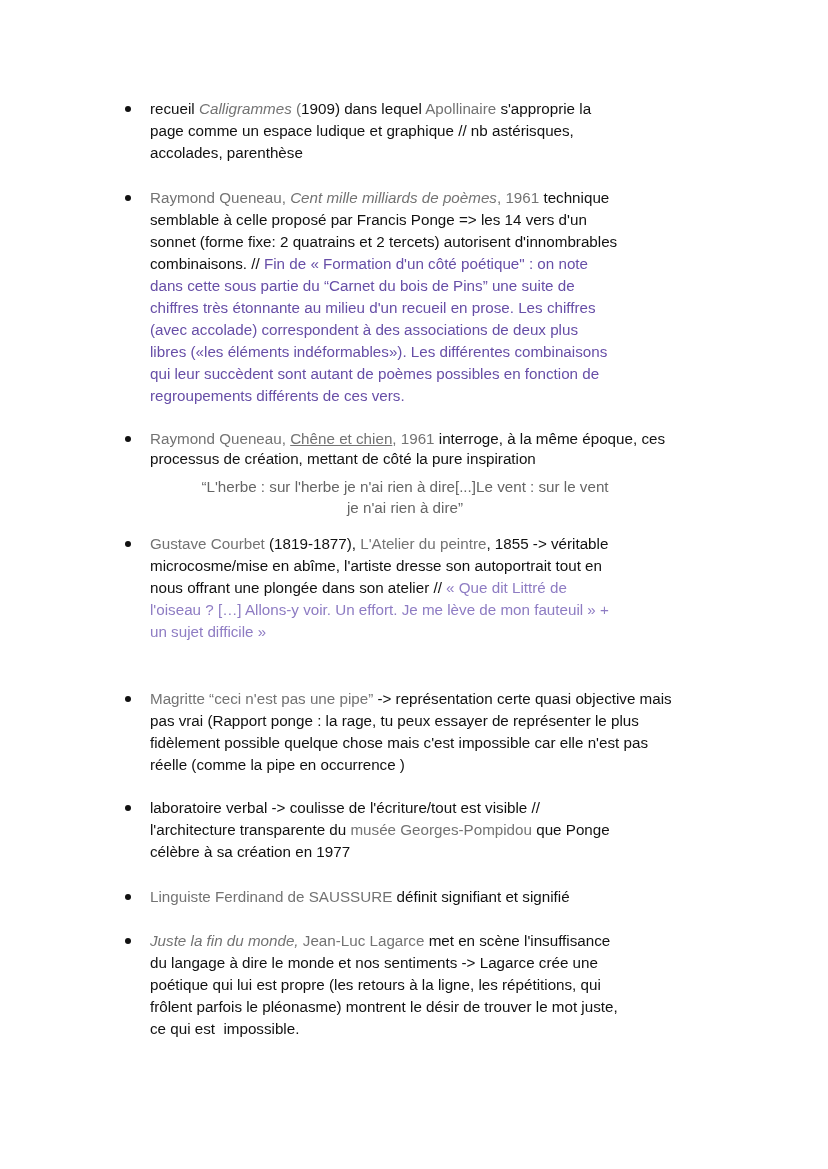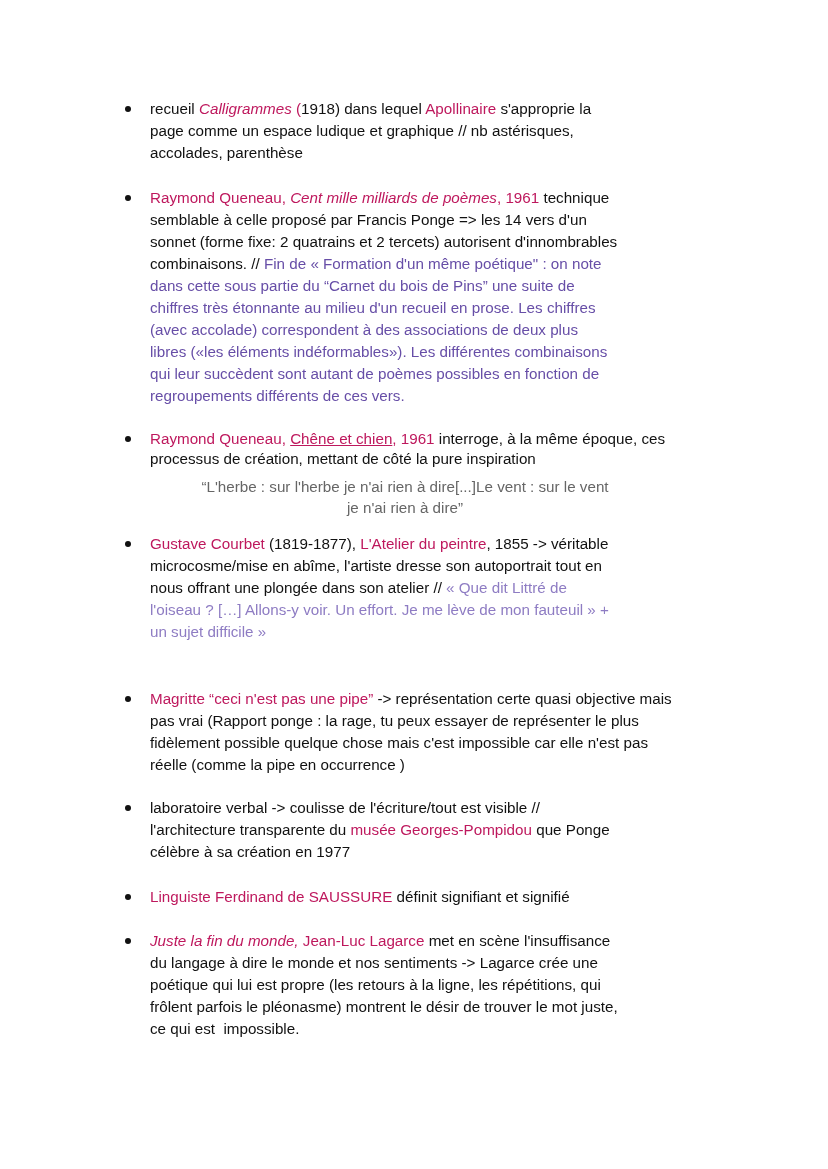--- a/index.html
+++ b/index.html
@@ -31,52 +31,52 @@
     }
     .bullet {
       position: absolute;
       left: -25px;
       top: 8px;
       width: 6px;
       height: 6px;
       border-radius: 50%;
       background: #111111;
     }
-    .red { color: #be185d; }
+    .red { color: #737373; }
     .purple { color: #674ea7; }
     .lpurple { color: #8e7cc3; }
     .it { font-style: italic; }
     .ul { text-decoration: underline; }
     .line { display: block; white-space: nowrap; }
     .quote {
       display: block;
       text-align: center;
       color: #666666;
       width: 510px;
       line-height: 21px;
     }
   </style>
 </head>
 <body>
 
 <div class="page">
 
   <div class="item" style="top:98px;">
     <span class="bullet"></span>
-    <span class="line"><span>recueil </span><span class="red it">Calligrammes</span><span class="red"> (</span><span>1918) dans lequel </span><span class="red">Apollinaire</span><span> s'approprie la</span></span>
+    <span class="line"><span>recueil </span><span class="red it">Calligrammes</span><span class="red"> (</span><span>1909) dans lequel </span><span class="red">Apollinaire</span><span> s'approprie la</span></span>
     <span class="line">page comme un espace ludique et graphique // nb astérisques,</span>
     <span class="line">accolades, parenthèse</span>
   </div>
 
   <div class="item" style="top:187px;">
     <span class="bullet"></span>
     <span class="line"><span class="red">Raymond Queneau, </span><span class="red it">Cent mille milliards de poèmes</span><span class="red">, 1961</span><span> technique</span></span>
     <span class="line">semblable à celle proposé par Francis Ponge =&gt; les 14 vers d'un</span>
     <span class="line">sonnet (forme fixe: 2 quatrains et 2 tercets) autorisent d'innombrables</span>
-    <span class="line"><span>combinaisons. // </span><span class="purple">Fin de « Formation d'un même poétique" : on note</span></span>
+    <span class="line"><span>combinaisons. // </span><span class="purple">Fin de « Formation d'un côté poétique" : on note</span></span>
     <span class="line purple">dans cette sous partie du “Carnet du bois de Pins” une suite de</span>
     <span class="line purple">chiffres très étonnante au milieu d'un recueil en prose. Les chiffres</span>
     <span class="line purple">(avec accolade) correspondent à des associations de deux plus</span>
     <span class="line purple">libres («les éléments indéformables»). Les différentes combinaisons</span>
     <span class="line purple">qui leur succèdent sont autant de poèmes possibles en fonction de</span>
     <span class="line purple">regroupements différents de ces vers.</span>
   </div>
 
   <div class="item" style="top:429px; line-height:20px;">
     <span class="bullet" style="top:7px;"></span>

